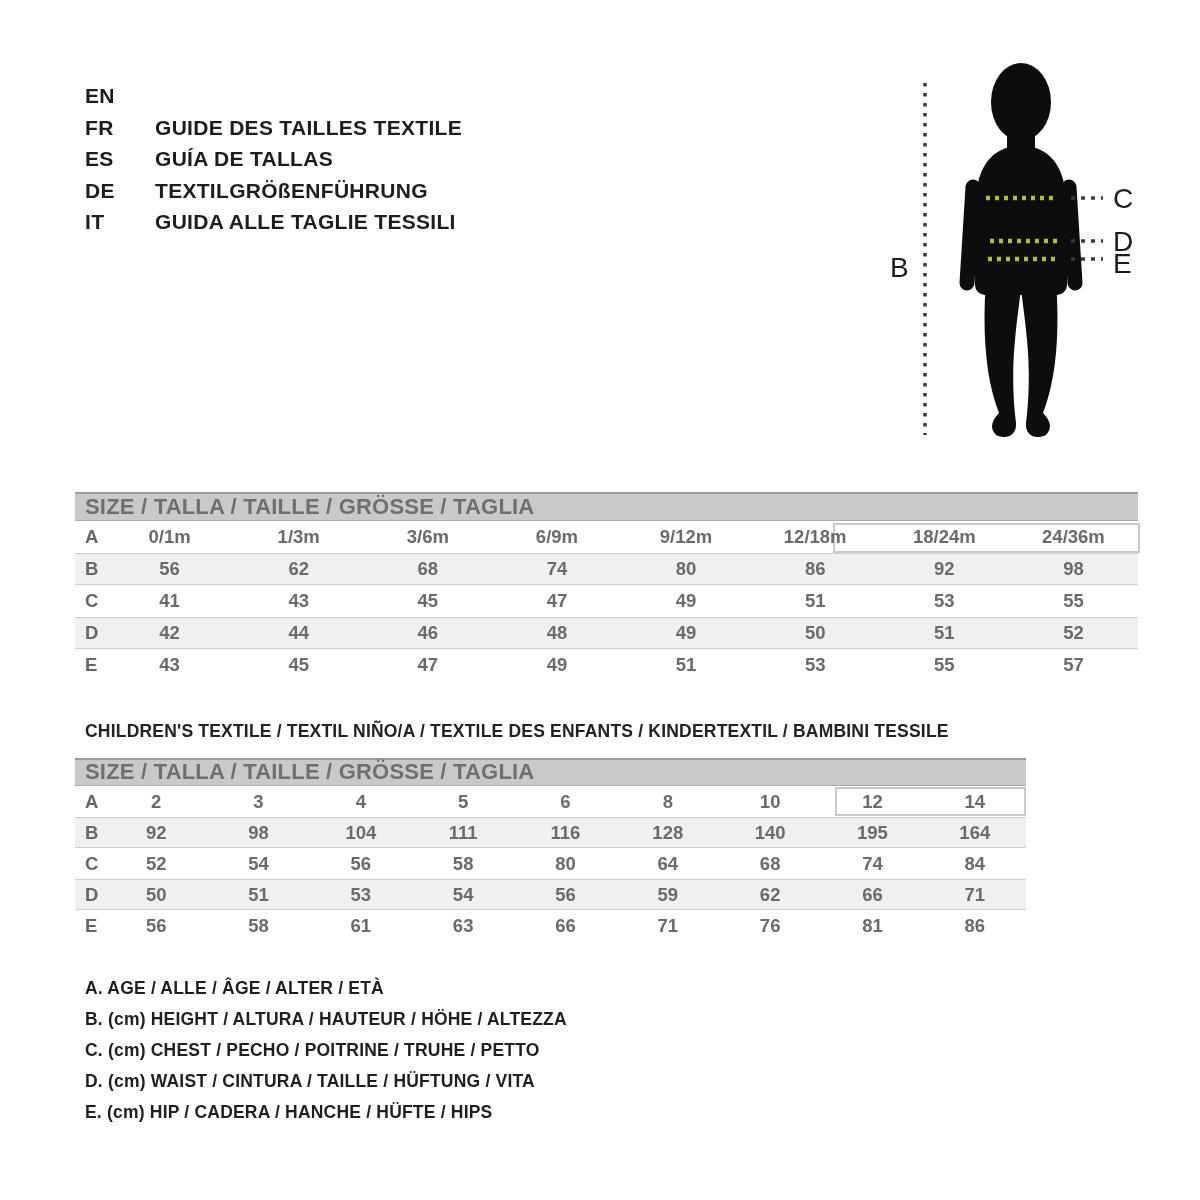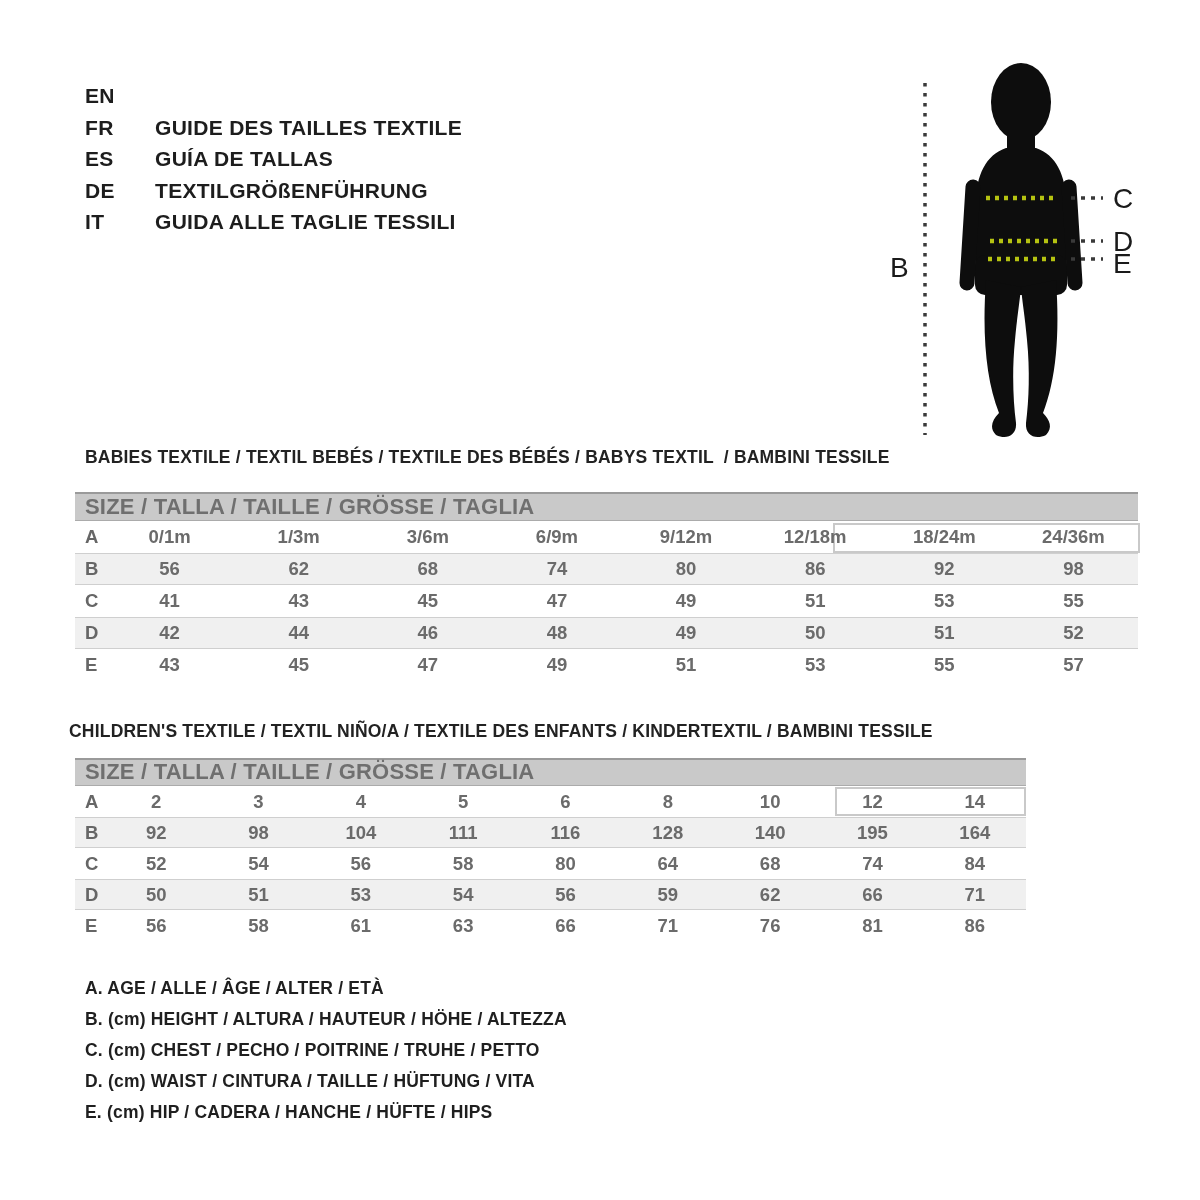--- a/index.html
+++ b/index.html
@@ -15,21 +15,21 @@
               color:#1d1d1d; letter-spacing:0.3px; }
   .lang-code { width:70px; }
 
   
   .figure-wrap { position:absolute; left:870px; top:45px; width:300px; height:400px; }
 
   
   .section-heading { position:absolute; font-size:17.5px; font-weight:700;
                      color:#222; letter-spacing:0.2px; white-space:pre; }
   #babies-heading { left:85px; top:447px; }
-  #children-heading { left:69px; top:721px; }
+  #children-heading { left:85px; top:721px; }
 
   
   .size-table { position:absolute; z-index:2; }
   #babies-table { left:75px; top:492px; width:1063px; }
   #children-table { left:75px; top:758px; width:951px; }
 
   .size-bar { background:#c9c9c9; border-top:2px solid #9a9a9a; border-bottom:1px solid #ababab;
               color:#6f6f6f; font-size:22px; font-weight:700; padding-left:10px;
               letter-spacing:0.2px; white-space:pre; }
   #babies-table .size-bar { height:29px; line-height:25px; }
@@ -109,21 +109,20 @@
       <text x="20" y="232" font-size="28" fill="#1a1a1a">B</text>
       <text x="243" y="163" font-size="28" fill="#1a1a1a">C</text>
       <text x="243" y="206" font-size="28" fill="#1a1a1a">D</text>
       <text x="243" y="228" font-size="28" fill="#1a1a1a">E</text>
     </svg>
   </div>
 
   <div class="sel-box" id="babies-selbox"></div>
   <div class="sel-box" id="children-selbox"></div>
 
-  <div class="section-heading" id="babies-heading">BABIES TEXTILE / TEXTIL BEBÉS / TEXTILE DES BÉBÉS / BABYS TEXTIL  / BAMBINI TESSILE</div>
   <div class="size-table" id="babies-table">
     <div class="size-bar">SIZE / TALLA / TAILLE / GRÖSSE / TAGLIA</div>
   <div class="trow">
         <div class="tlabel">A</div>
         <div class="tcell">0/1m</div>
         <div class="tcell">1/3m</div>
         <div class="tcell">3/6m</div>
         <div class="tcell">6/9m</div>
         <div class="tcell">9/12m</div>
         <div class="tcell">12/18m</div>

